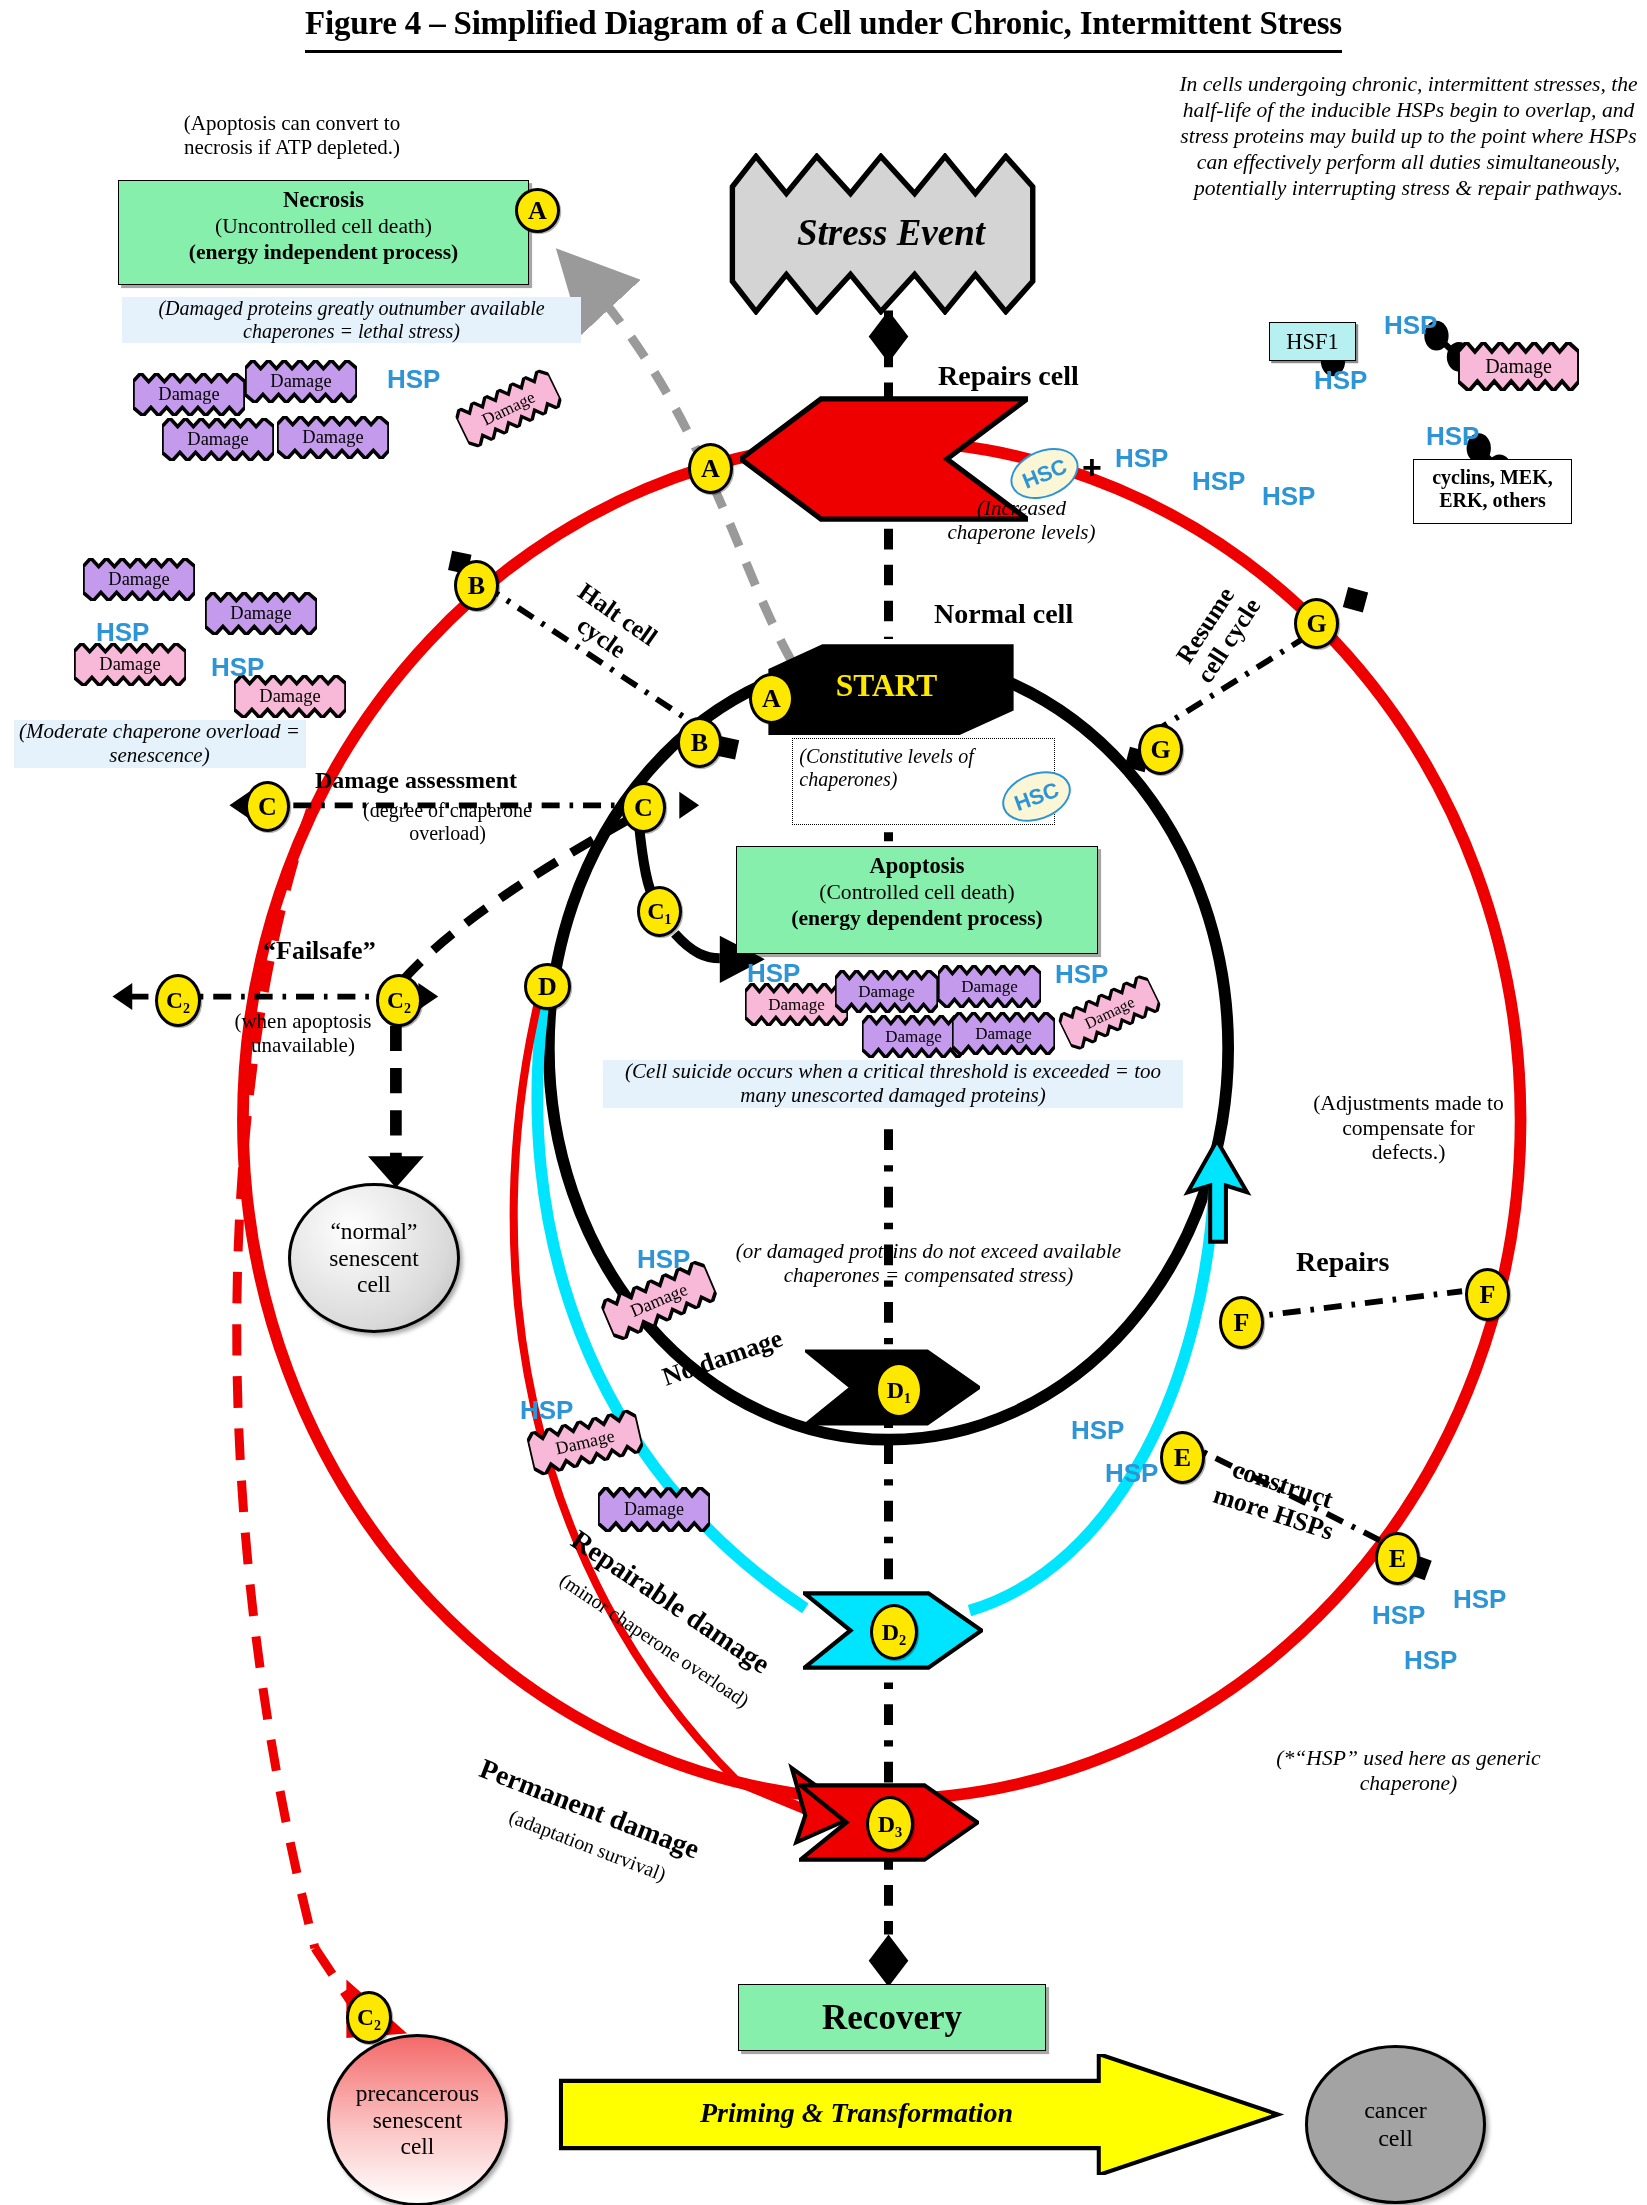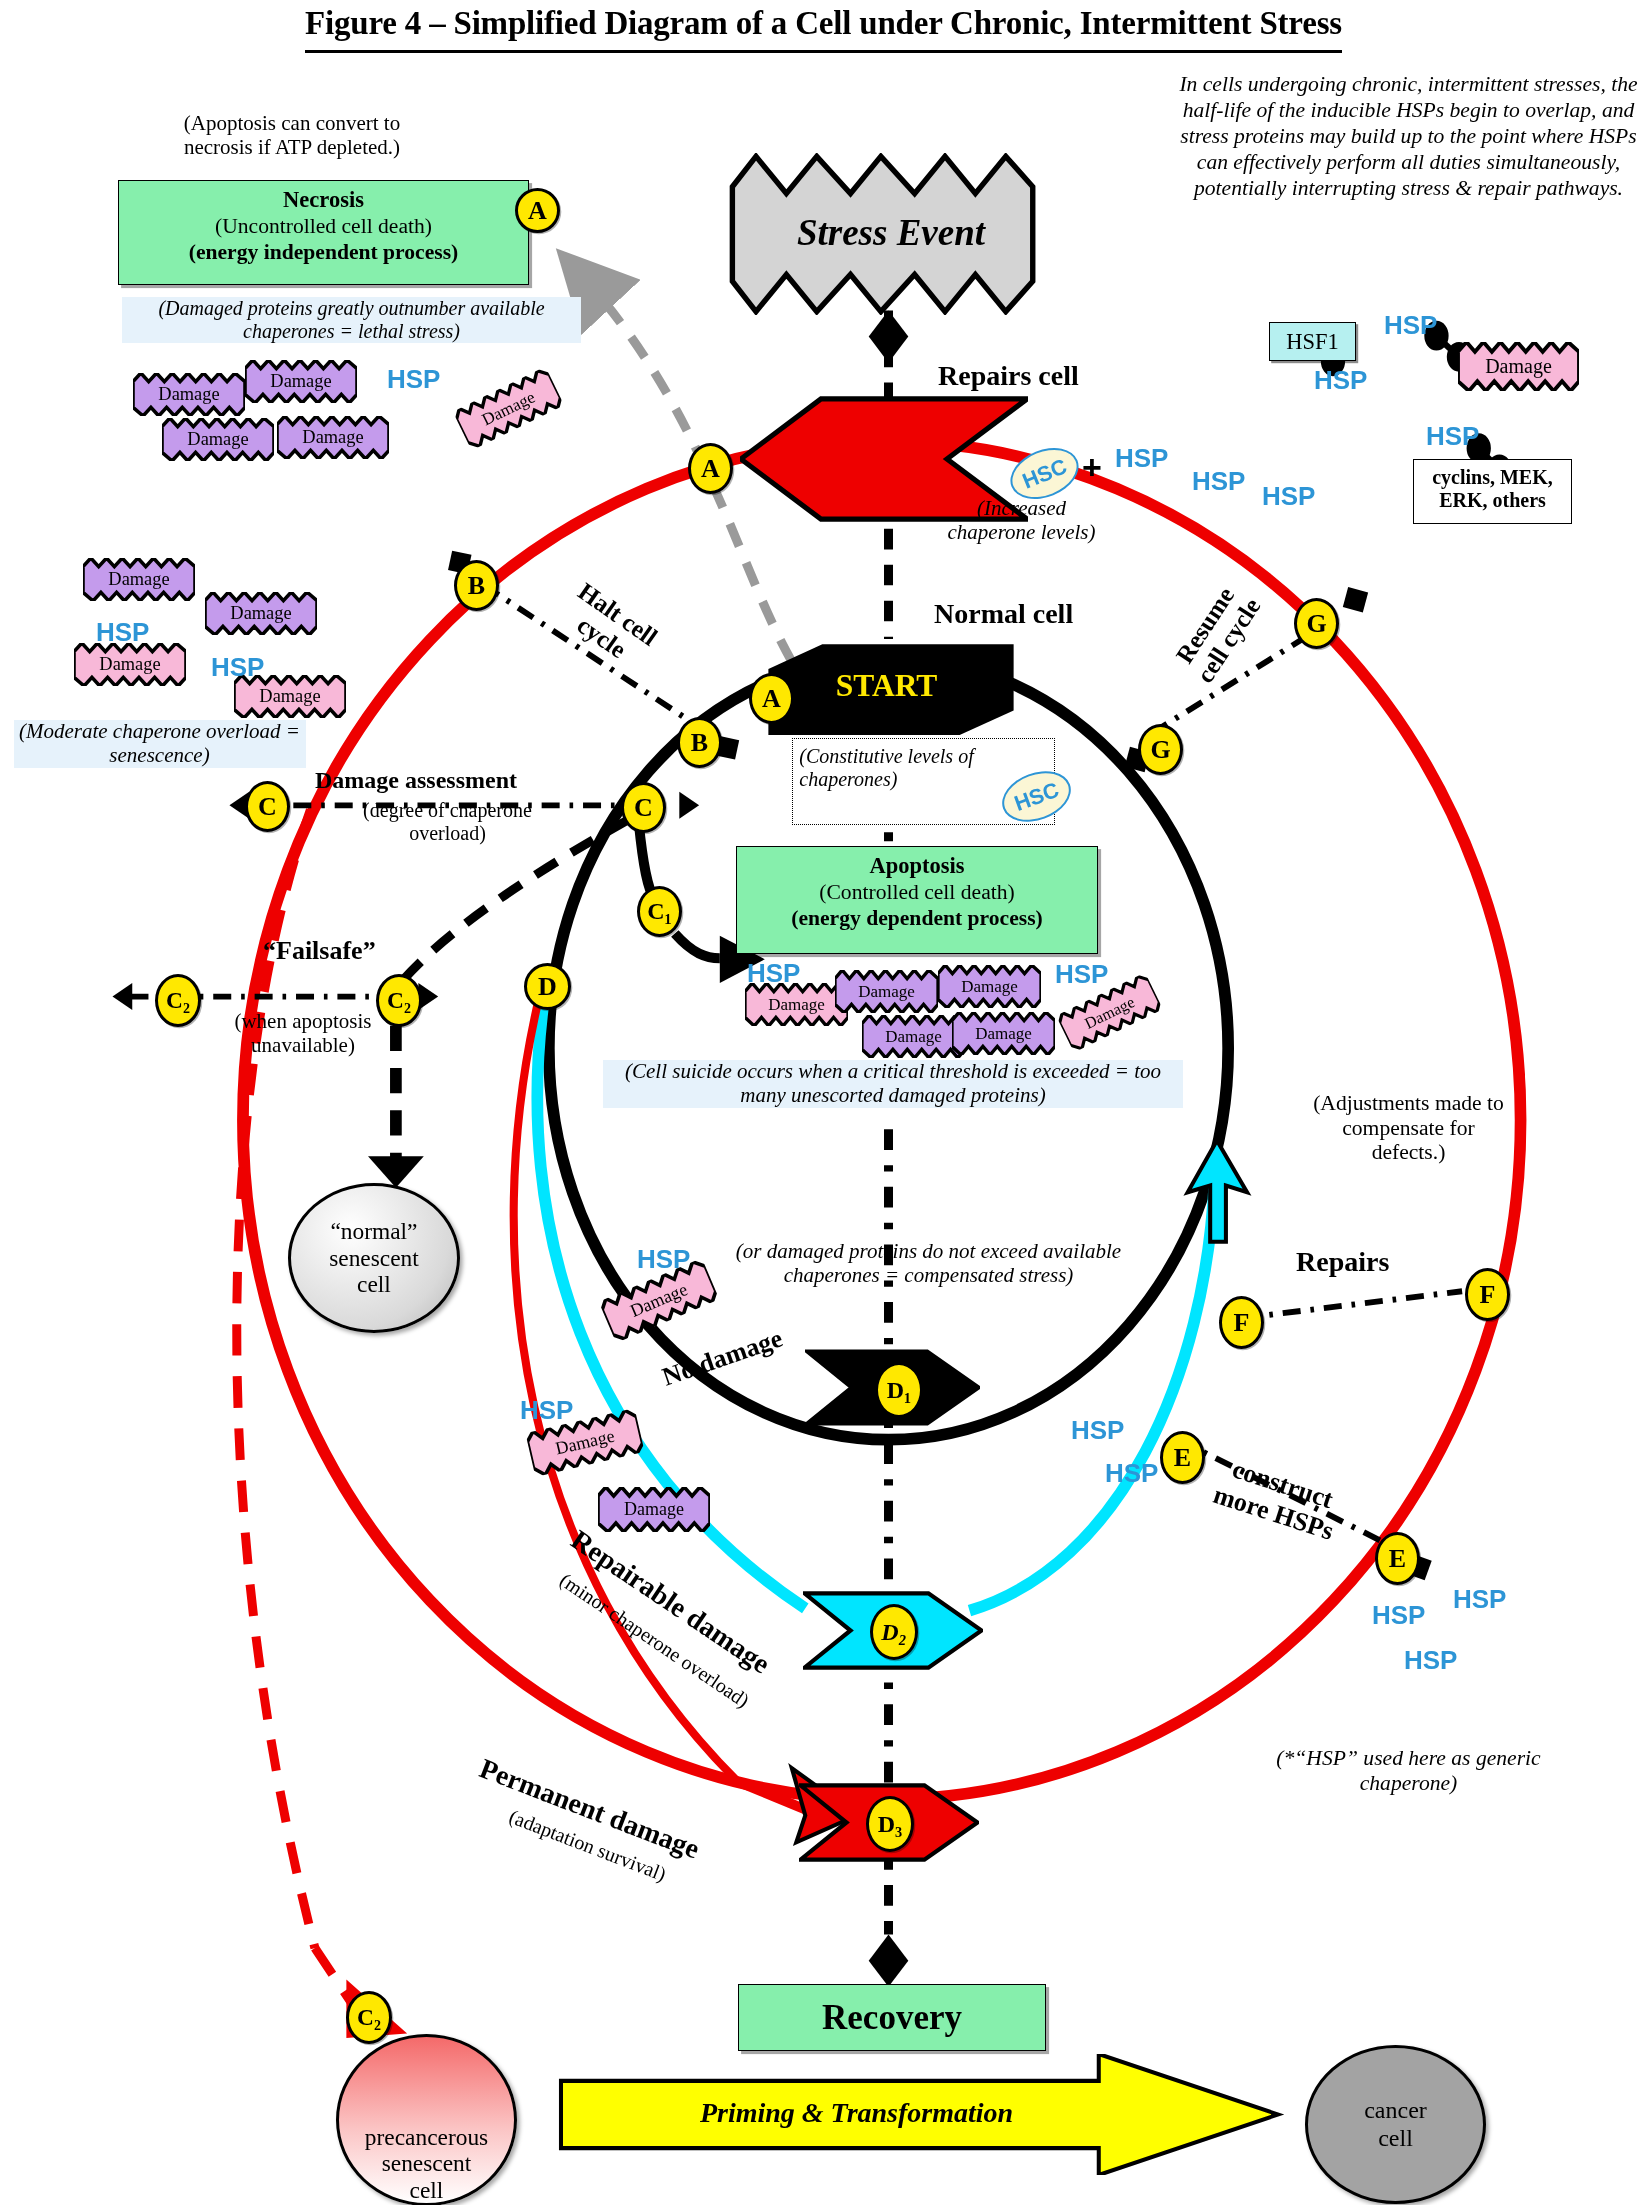--- a/index.html
+++ b/index.html
@@ -441,21 +441,21 @@
 <div class="dmg" style="left:598px;top:1487px;width:112px;height:45px;font-size:18px;">
   <svg viewBox="0 0 100 40" preserveAspectRatio="none">
     <polygon points="0,8 7,0 14,8 21,0 28,8 35,0 42,8 49,0 56,8 63,0 70,8 77,0 84,8 91,0 100,8 100,32 93,40 86,32 79,40 72,32 65,40 58,32 51,40 44,32 37,40 30,32 23,40 16,32 9,40 0,32" fill="#c49bec" stroke="#000" stroke-width="3.2"></polygon>
   </svg>
   <span class="lbl">Damage</span>
 </div>
 
 <div class="rot" style="left:513px;top:1586px;width:315px;font-size:28px;text-align:center;transform:rotate(34deg);">Repairable damage</div>
 <div class="rot serif" style="left:497px;top:1629px;width:315px;font-size:20px;text-align:center;font-weight:normal;transform:rotate(34deg);">(minor chaperone overload)</div>
 
-<div class="abs" style="left:803px;top:1588px;width:180px;height:85px;font-style:italic;">
+<div class="abs" style="left:803px;top:1588px;width:180px;height:85px;">
   <svg viewBox="0 0 100 48" style="width:100%;height:100%;">
     <polygon points="0,3 70,3 100,24 70,45 0,45 26,24" fill="#00e5ff" stroke="#000" stroke-width="2.4"></polygon>
   </svg>
   <div class="node" style="left:67px;top:16px;width:42px;height:50px;font-size:24px;">
     <span>D₂</span>
   </div>
 </div>
 
 <div class="rot" style="left:432px;top:1793px;width:315px;font-size:28px;text-align:center;transform:rotate(21deg);">Permanent damage</div>
 <div class="rot serif" style="left:430px;top:1834px;width:315px;font-size:20px;text-align:center;font-weight:normal;transform:rotate(21deg);">(adaptation survival)</div>
@@ -497,22 +497,22 @@
 <div class="hsp" style="left:1372px;top:1600px;font-size:26px;">HSP</div>
 <div class="hsp" style="left:1453px;top:1584px;font-size:26px;">HSP</div>
 <div class="hsp" style="left:1404px;top:1645px;font-size:26px;">HSP</div>
 
 <div class="txt ctr serif ital" style="left:1251px;top:1746px;width:315px;font-size:21.6px;">(*“HSP” used here as generic chaperone)</div>
 
 <div class="node" style="left:346px;top:1991px;width:40px;height:47px;font-size:23.4px;">
   <span>C₂</span>
 </div>
 
-<div class="cellell" style="left:336px;top:2034px;width:175px;height:166px;font-size:23.4px;
-     background:linear-gradient(180deg,#f46a6a 0%, #fbc4c4 55%, #ffffff 100%);justify-content:flex-end;">
+<div class="cellell" style="left:327px;top:2034px;width:175px;height:166px;font-size:23.4px;
+     background:linear-gradient(180deg,#f46a6a 0%, #fbc4c4 55%, #ffffff 100%);">
   <div style="white-space:pre-line;line-height:1.13;">precancerous
 senescent
 cell</div>
 </div>
 
 <div class="abs" style="left:553px;top:2054px;width:733px;height:121px;">
   <svg viewBox="0 0 160 27" style="width:100%;height:100%;">
     <polygon points="0,6 120,6 120,0 160,13.5 120,27 120,21 0,21" fill="#ffff00" stroke="#000" stroke-width="0.9"></polygon>
   </svg>
   <div class="ctr serif ital bold" style="position:absolute;left:0;top:43px;width:607px;font-size:28px;">Priming &amp; Transformation</div>

